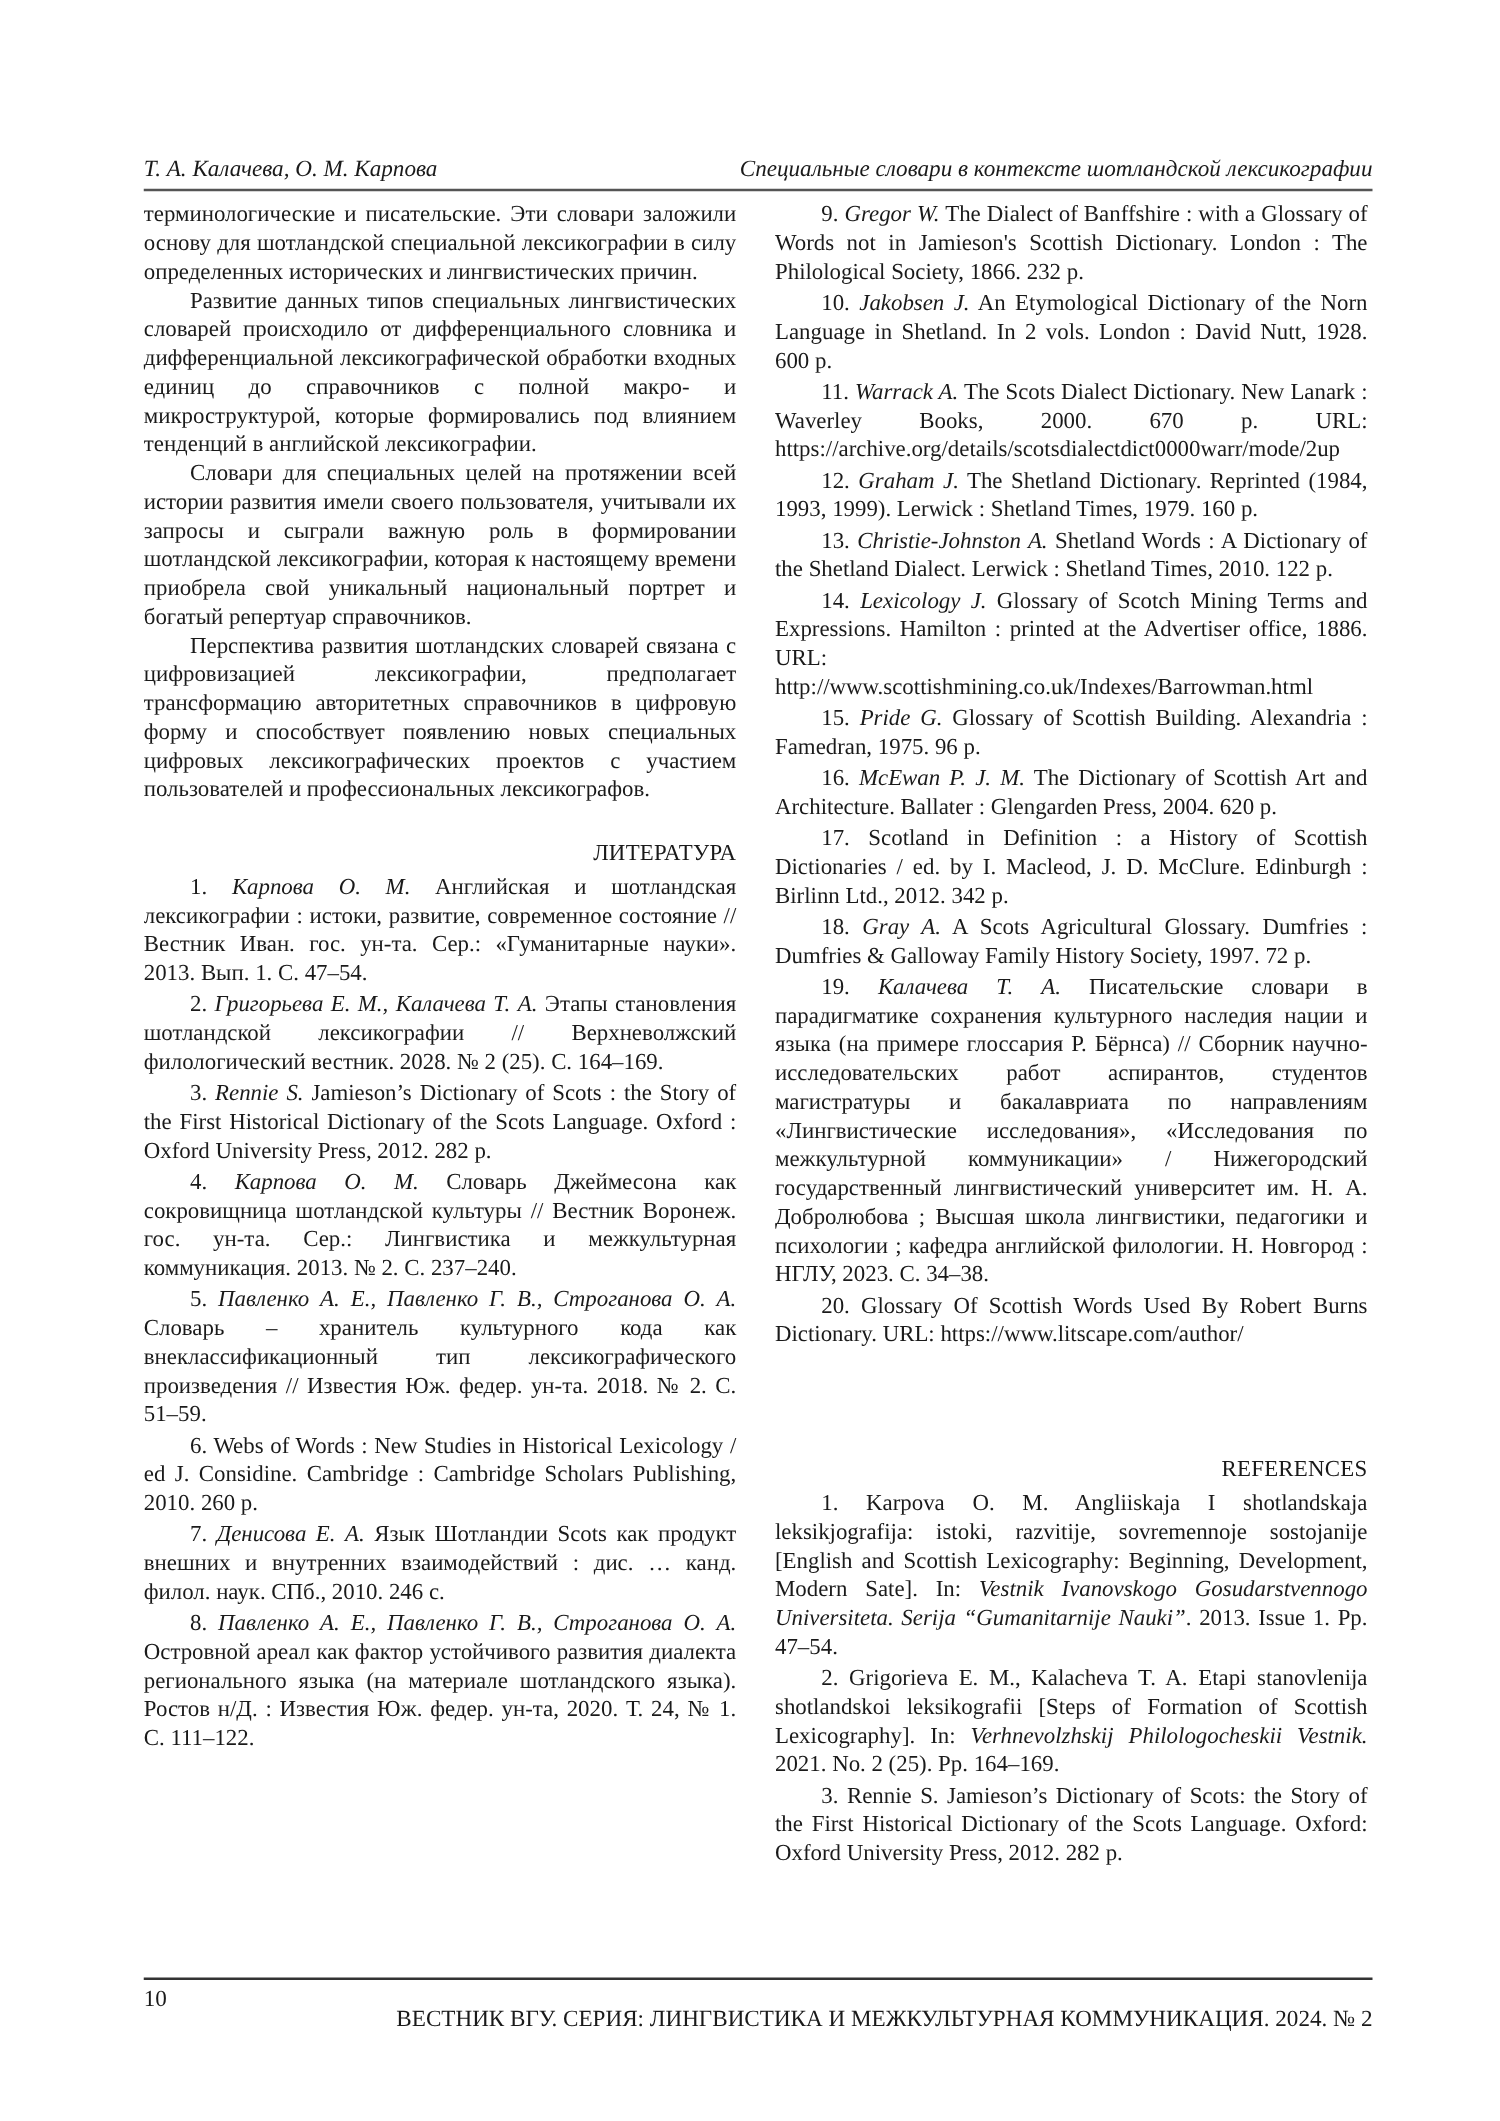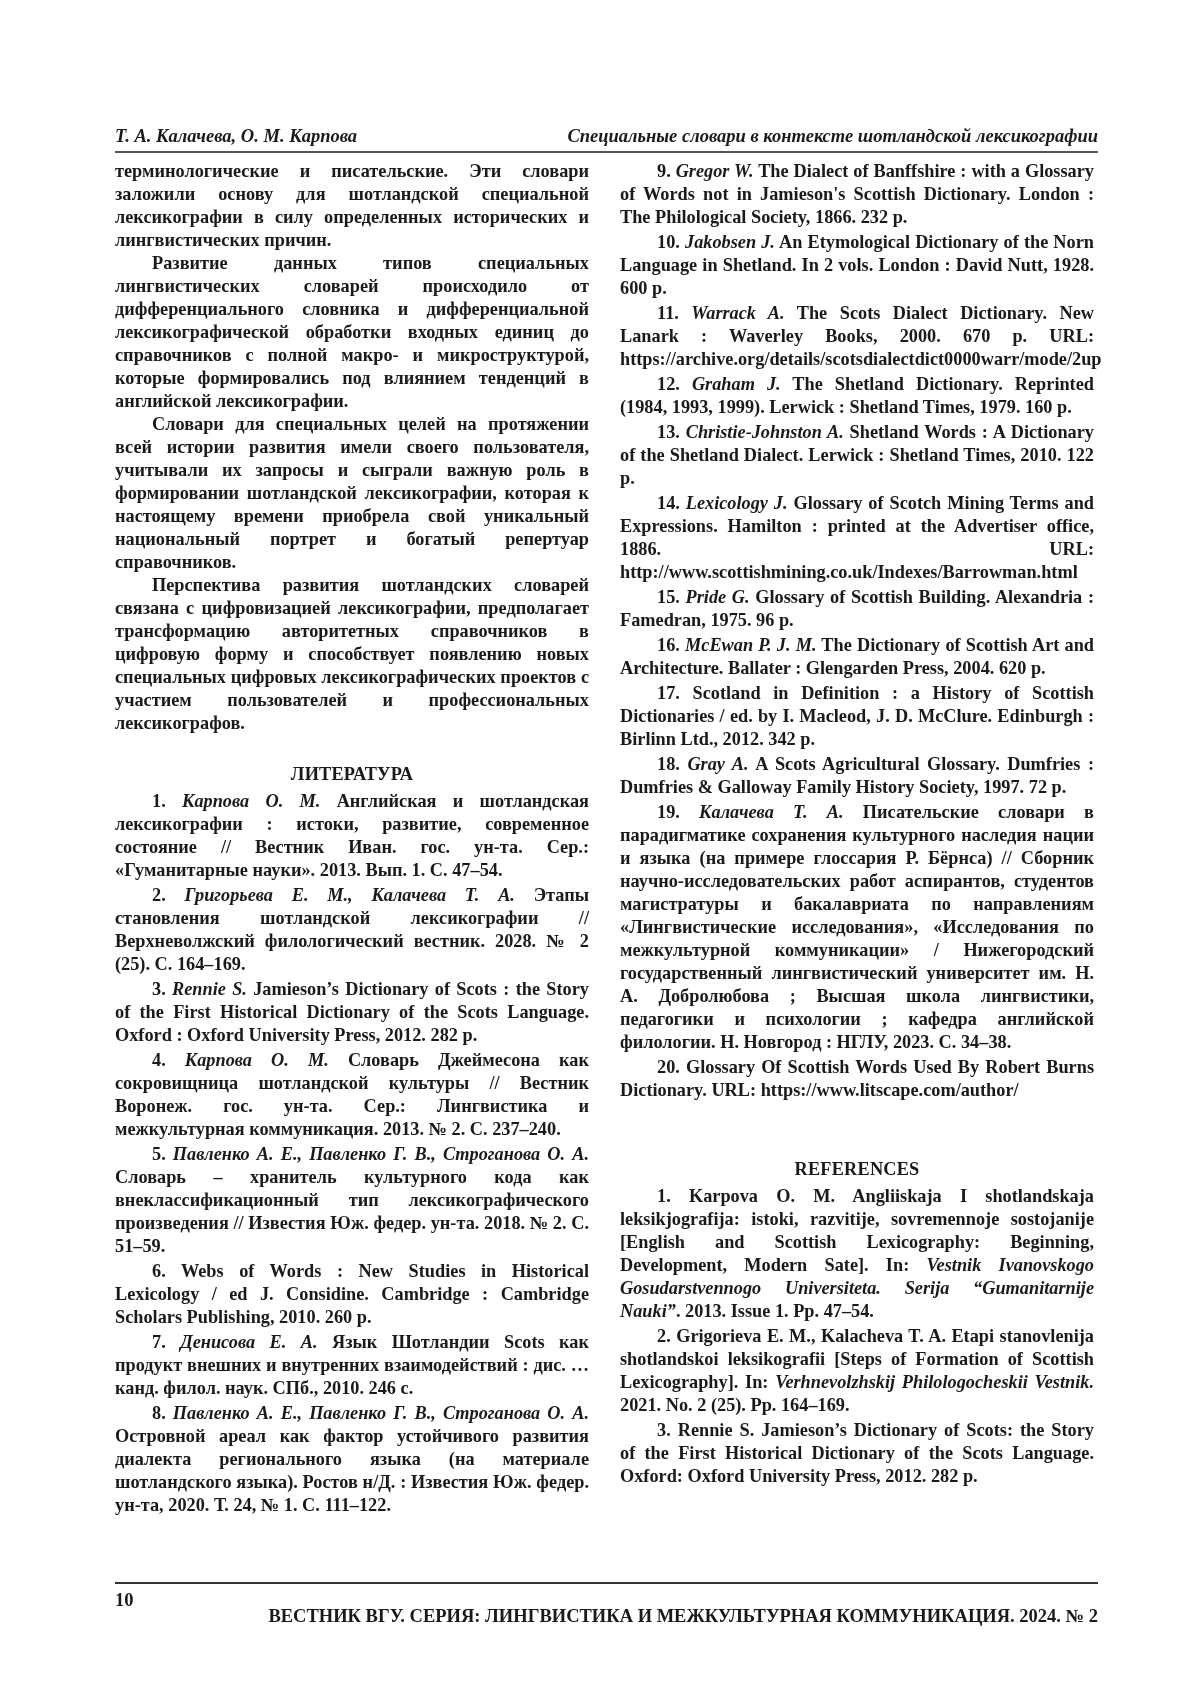--- a/index.html
+++ b/index.html
@@ -1,30 +1,30 @@
 <!DOCTYPE html>
 <html><head>
 <meta charset="utf-8">
 <style>
   html, body { margin: 0; padding: 0; background: #ffffff; }
   body { width: 1200px; height: 1697px; position: relative; overflow: hidden;
          font-family: "Liberation Serif", "DejaVu Serif", serif; color: #1a1a1a; }
-  .page { position: absolute; left: 115px; top: 0; width: 983px; height: 1506px; font-weight: bold; }
+  .page { position: absolute; left: 115px; top: 0; width: 983px; height: 1506px; }
   .running-head { position: absolute; top: 122px; left: 0; width: 983px; height: 30px;
                   font-style: italic; font-size: 18.5px; }
   .running-head .left { position: absolute; left: 0; top: 4px; }
   .running-head .right { position: absolute; right: 0; top: 4px; }
   .head-rule { position: absolute; top: 151px; left: 0; width: 983px; height: 2px; background: #555; }
   .col { position: absolute; top: 160px; width: 474px; font-size: 18.3px; line-height: 23px;
          text-align: justify; hyphens: manual; }
   .col.left { left: 0; }
   .col.right { left: 505px; }
   p { margin: 0; }
   .indent { text-indent: 37px; }
-  .section-title { text-align: center; margin: 28px 0 4px 0; font-size: 18.3px; letter-spacing: 0.2px; }
+  .section-title { text-align: right; margin: 28px 0 4px 0; font-size: 18.3px; letter-spacing: 0.2px; }
   .ref { text-indent: 37px; margin: 0 0 2px 0; }
   .ref i { font-style: italic; }
   .foot-rule { position: absolute; top: 1582px; left: 0; width: 983px; height: 1.5px; background: #333; }
   .footer { position: absolute; top: 1590px; left: 0; width: 983px; font-size: 18.5px; }
   .footer .num { position: absolute; left: 0; top: 0; }
   .footer .journal { position: absolute; right: 0; top: 16px; }
 </style>
 </head>
 <body>
 
@@ -61,21 +61,21 @@
     <p class="ref"><span>12.</span> <i>Graham J.</i><span> The Shetland Dictionary. Reprinted (1984, 1993, 1999). Lerwick : Shetland Times, 1979. 160 p.</span></p>
     <p class="ref"><span>13.</span> <i>Christie-Johnston A.</i><span> Shetland Words : A Dictionary of the Shetland Dialect. Lerwick : Shetland Times, 2010. 122 p.</span></p>
     <p class="ref"><span>14.</span> <i>Lexicology J.</i><span> Glossary of Scotch Mining Terms and Expressions. Hamilton : printed at the Advertiser office, 1886. URL: http://www.scottishmining.co.uk/Indexes/Barrowman.html</span></p>
     <p class="ref"><span>15.</span> <i>Pride G.</i><span> Glossary of Scottish Building. Alexandria : Famedran, 1975. 96 p.</span></p>
     <p class="ref"><span>16.</span> <i>McEwan P. J. M.</i><span> The Dictionary of Scottish Art and Architecture. Ballater : Glengarden Press, 2004. 620 p.</span></p>
     <p class="ref"><span>17.</span><span> Scotland in Definition : a History of Scottish Dictionaries / ed. by I. Macleod, J. D. McClure. Edinburgh : Birlinn Ltd., 2012. 342 p.</span></p>
     <p class="ref"><span>18.</span> <i>Gray A.</i><span> A Scots Agricultural Glossary. Dumfries : Dumfries &amp; Galloway Family History Society, 1997. 72 p.</span></p>
     <p class="ref"><span>19.</span> <i>Калачева Т. А.</i><span> Писательские словари в парадигматике сохранения культурного наследия нации и языка (на примере глоссария Р. Бёрнса) // Сборник научно-исследовательских работ аспирантов, студентов магистратуры и бакалавриата по направлениям «Лингвистические исследования», «Исследования по межкультурной коммуникации» / Нижегородский государственный лингвистический университет им. Н. А. Добролюбова ; Высшая школа лингвистики, педагогики и психологии ; кафедра английской филологии. Н. Новгород : НГЛУ, 2023. С. 34–38.</span></p>
     <p class="ref"><span>20.</span><span> Glossary Of Scottish Words Used By Robert Burns Dictionary. URL: https://www.litscape.com/author/</span></p>
 
-    <div class="section-title" style="margin-top:56px;">REFERENCES</div>
+    <div class="section-title" style="margin-top:85px;">REFERENCES</div>
 
     <p class="ref"><span>1.</span><span> Karpova O. M. Angliiskaja I shotlandskaja leksikjografija: istoki, razvitije, sovremennoje sostojanije [English and Scottish Lexicography: Beginning, Development, Modern Sate]. In: </span><i>Vestnik Ivanovskogo Gosudarstvennogo Universiteta. Serija “Gumanitarnije Nauki”</i><span>. 2013. Issue 1. Pp. 47–54.</span></p>
     <p class="ref"><span>2.</span><span> Grigorieva E. M., Kalacheva T. A. Etapi stanovlenija shotlandskoi leksikografii [Steps of Formation of Scottish Lexicography]. In: </span><i>Verhnevolzhskij Philologocheskii Vestnik.</i><span> 2021. No. 2 (25). Pp. 164–169.</span></p>
     <p class="ref"><span>3.</span><span> Rennie S. Jamieson’s Dictionary of Scots: the Story of the First Historical Dictionary of the Scots Language. Oxford: Oxford University Press, 2012. 282 p.</span></p>
   </div>
 
   <div class="foot-rule"></div>
   <div class="footer">
     <span class="num">10</span>
     <span class="journal">ВЕСТНИК ВГУ. СЕРИЯ: ЛИНГВИСТИКА И МЕЖКУЛЬТУРНАЯ КОММУНИКАЦИЯ. 2024. № 2</span>

